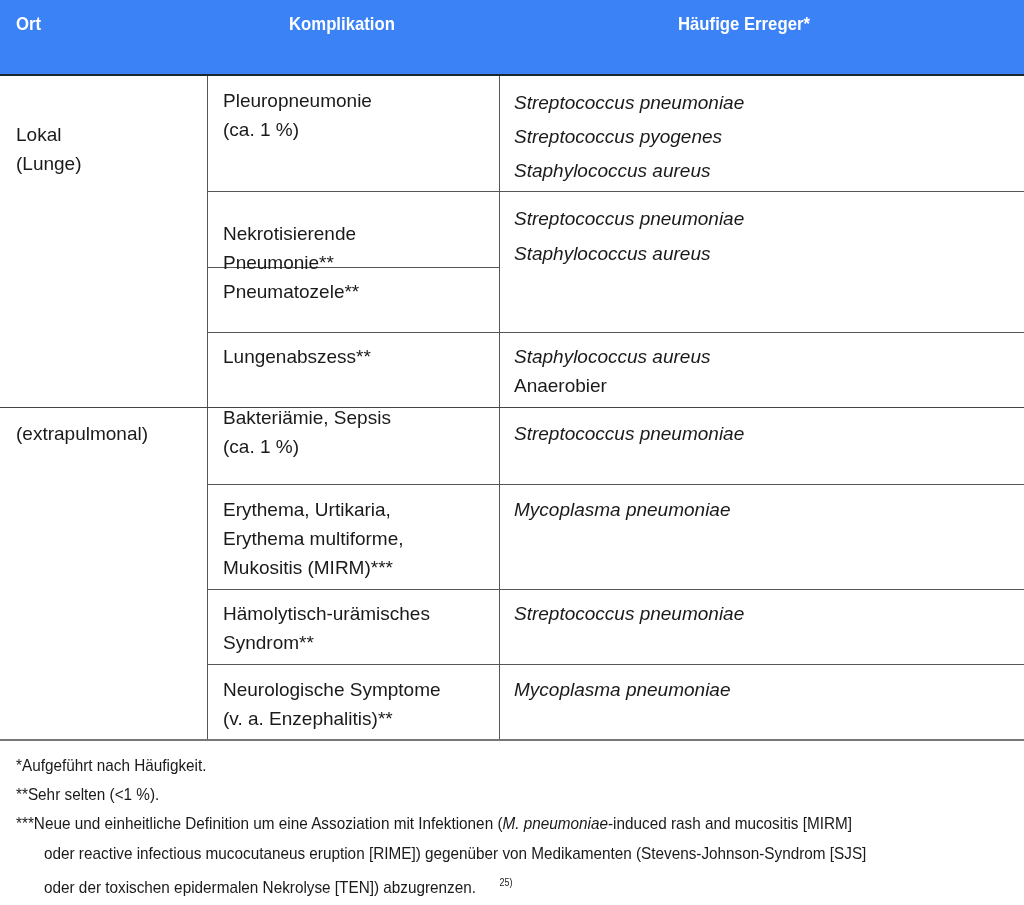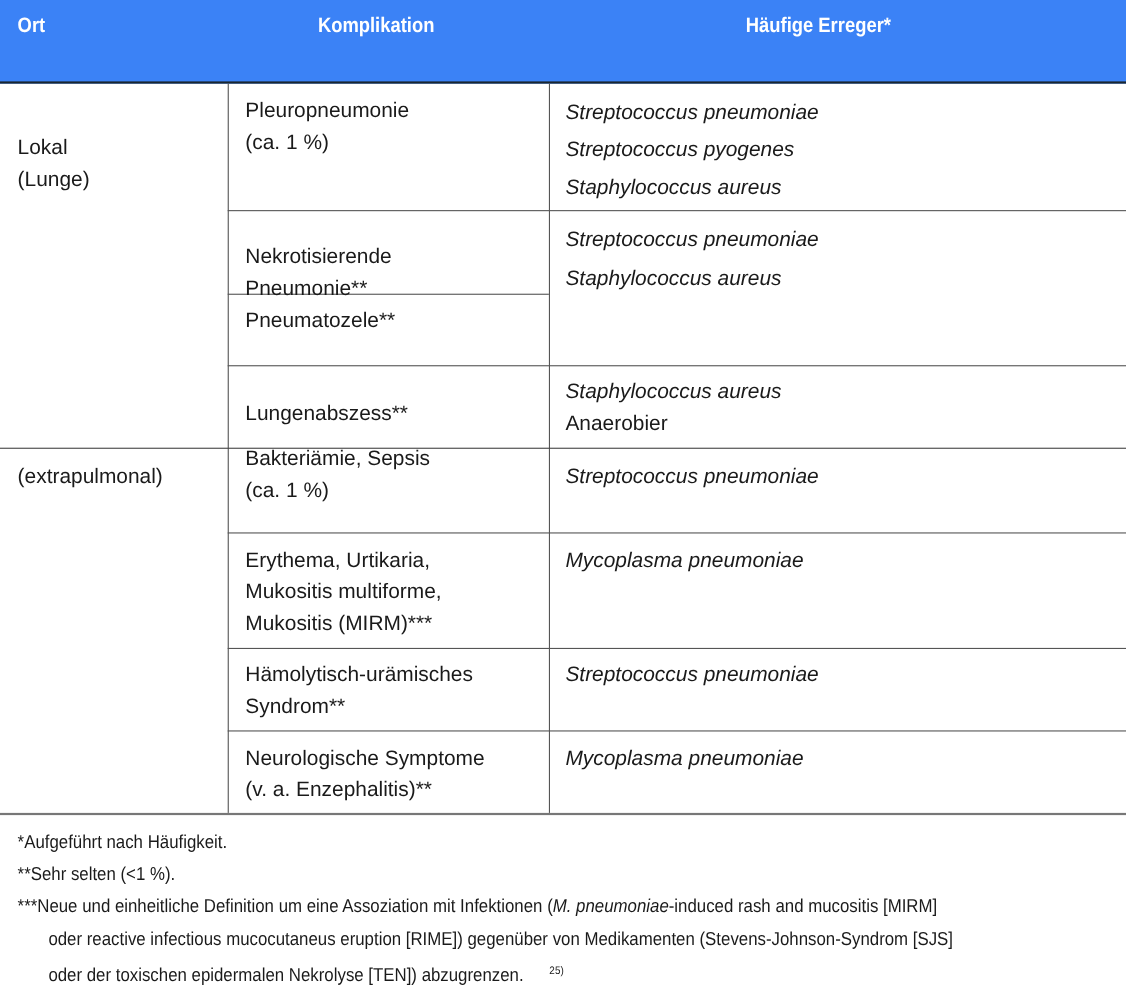--- a/index.html
+++ b/index.html
@@ -62,21 +62,21 @@
 </div>
 <div class="cell it" style="left:514px; top:201px; line-height:35px;">
   <span class="l">Streptococcus pneumoniae</span>
   <span class="l">Staphylococcus aureus</span>
 </div>
 
 <div class="cell" style="left:223px; top:277px;">
   <span class="l">Pneumatozele**</span>
 </div>
 
-<div class="cell" style="left:223px; top:342px;margin-top:20px;">
+<div class="cell" style="left:223px; top:342px;">
   <span class="l">Lungenabszess**</span>
 </div>
 <div class="cell" style="left:514px; top:342px;">
   <span class="l it">Staphylococcus aureus</span>
   <span class="l">Anaerobier</span>
 </div>
 
 <div class="cell" style="left:16px; top:419px;">
   <span class="l">(extrapulmonal)</span>
 </div>
@@ -84,21 +84,21 @@
 <div class="cell" style="left:223px; top:403px;">
   <span class="l">Bakteriämie, Sepsis</span>
   <span class="l">(ca. 1 %)</span>
 </div>
 <div class="cell it" style="left:514px; top:419px;">
   <span class="l">Streptococcus pneumoniae</span>
 </div>
 
 <div class="cell" style="left:223px; top:495px;">
   <span class="l">Erythema, Urtikaria,</span>
-  <span class="l">Mukositis multiforme,</span>
+  <span class="l">Erythema multiforme,</span>
   <span class="l">Mukositis (MIRM)***</span>
 </div>
 <div class="cell it" style="left:514px; top:495px;">
   <span class="l">Mycoplasma pneumoniae</span>
 </div>
 
 <div class="cell" style="left:223px; top:599px;">
   <span class="l">Hämolytisch-urämisches</span>
   <span class="l">Syndrom**</span>
 </div>

